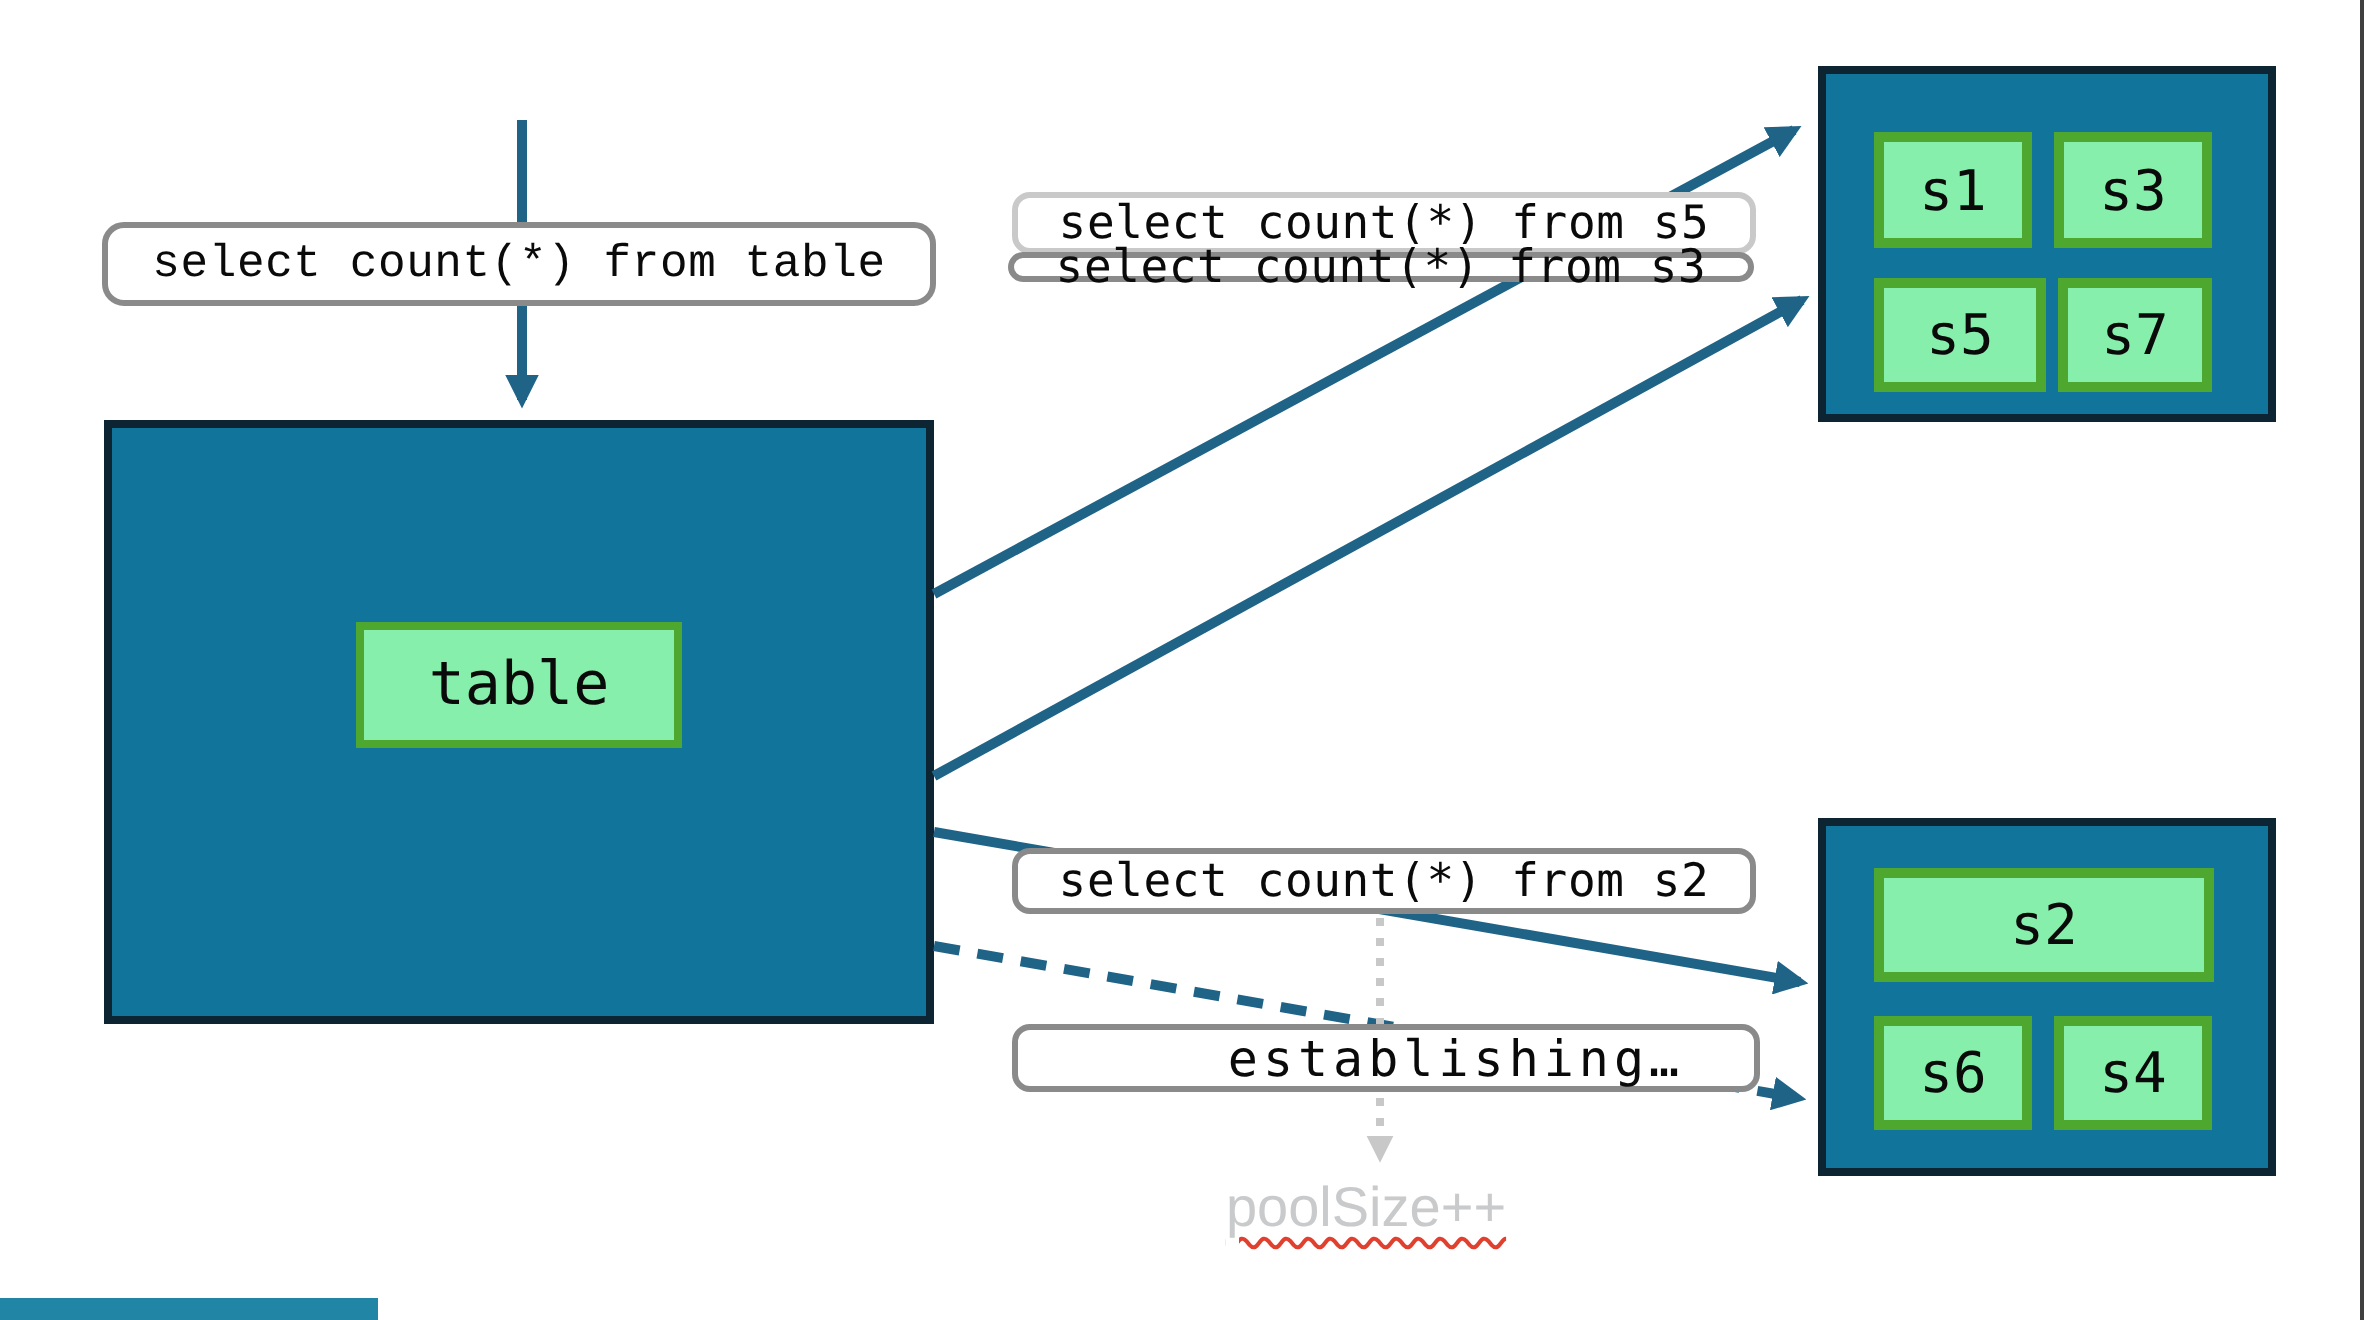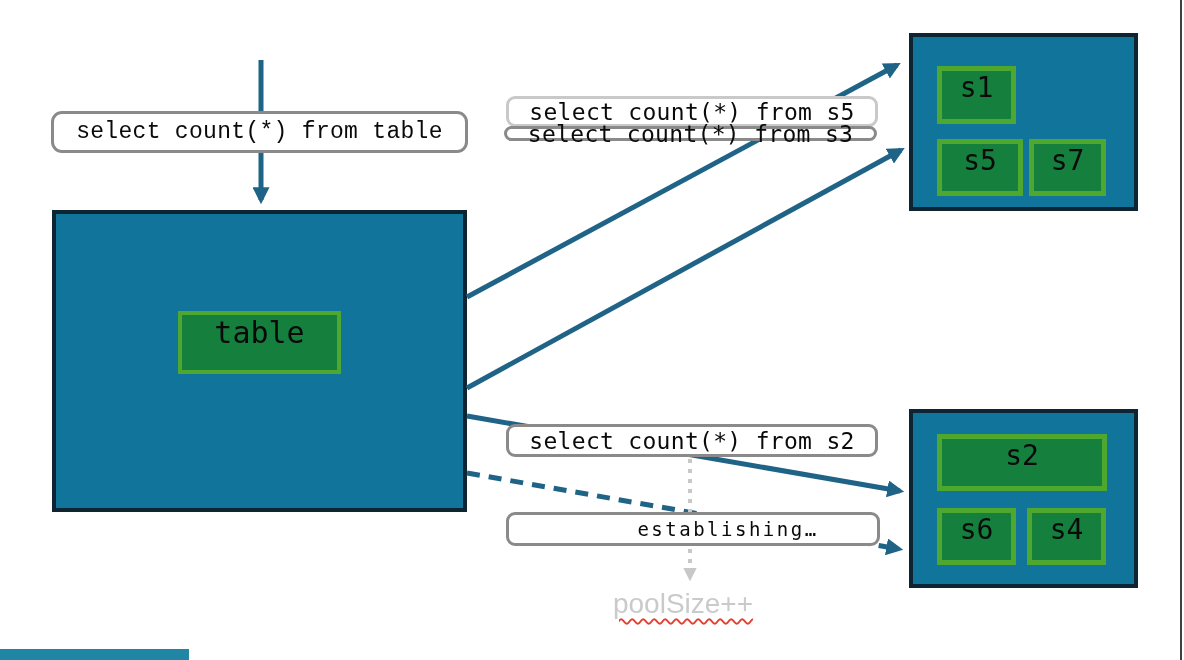--- a/index.html
+++ b/index.html
@@ -7,30 +7,30 @@
     --connector:#1F6387; --label-border:#8A8A8A; --label-border-light:#C9C9C9;
     --muted-text:#C9CACB; --dotted-arrow:#C8C8C8; --squiggle:#E2402F;
     --accent-bar:#2186A5; --edge-line:#404040; --ink:#0A0A0A;
   }
   html,body{margin:0;padding:0;}
   .canvas{position:relative;width:1184px;height:660px;background:#ffffff;
           overflow:hidden;font-family:"DejaVu Sans Mono","Liberation Mono",monospace;}
   .connectors{position:absolute;left:0;top:0;z-index:3;pointer-events:none;}
   .pool{position:absolute;background:var(--box-fill);border:4px solid var(--box-border);
         box-sizing:border-box;z-index:2;}
-  .chip{position:absolute;background:#15803d;border:5px solid var(--shard-border);
-        box-sizing:border-box;display:flex;align-items:flex-start;justify-content:center;
+  .chip{position:absolute;background:#86efac;border:5px solid var(--shard-border);
+        box-sizing:border-box;display:flex;align-items:center;justify-content:center;
         color:var(--ink);font-size:28px;z-index:2;}
   .qlabel{position:absolute;background:#ffffff;border:3px solid var(--label-border);
           border-radius:9px;box-sizing:border-box;display:flex;align-items:center;
           justify-content:center;color:var(--ink);font-size:23px;letter-spacing:0.3px;
           z-index:4;white-space:nowrap;}
   .qlabel.light{border-color:var(--label-border-light);}
   .qlabel.big{font-size:23px;border-radius:11px;}
-  .qlabel.est{font-size:19px;letter-spacing:2.5px;padding-left:70px;}
+  .qlabel.est{font-size:25px;letter-spacing:2.5px;padding-left:70px;}
   .table-chip{font-size:30px;border-width:4px;}
   .poolsize{position:absolute;left:568px;top:588px;width:230px;text-align:center;
             z-index:4;font-family:"Liberation Sans",sans-serif;font-size:28px;
             color:var(--muted-text);
             text-decoration:underline wavy var(--squiggle);
             text-decoration-thickness:2px;text-underline-offset:5px;}
   .edge-line{position:absolute;left:1180px;top:0;width:2px;height:660px;
              background:var(--edge-line);z-index:5;}
   .accent-bar{position:absolute;left:0;top:649px;width:189px;height:11px;
               background:var(--accent-bar);z-index:5;}
@@ -59,20 +59,23 @@
 
   <div class="pool" style="left:52px;top:210px;width:415px;height:302px;"></div>
   <div class="chip table-chip" style="left:178px;top:311px;width:163px;height:63px;">
     <span>table</span>
   </div>
 
   <div class="pool" style="left:909px;top:33px;width:229px;height:178px;"></div>
   <div class="chip" style="left:937px;top:66px;width:79px;height:58px;">
     <span>s1</span>
     </div>
+  <div class="chip" style="left:1027px;top:66px;width:79px;height:58px;">
+    <span>s3</span>
+    </div>
   <div class="chip" style="left:937px;top:139px;width:86px;height:57px;">
     <span>s5</span>
     </div>
   <div class="chip" style="left:1029px;top:139px;width:77px;height:57px;">
     <span>s7</span>
     </div>
 
   <div class="pool" style="left:909px;top:409px;width:229px;height:179px;"></div>
   <div class="chip" style="left:937px;top:434px;width:170px;height:57px;">
     <span>s2</span>

